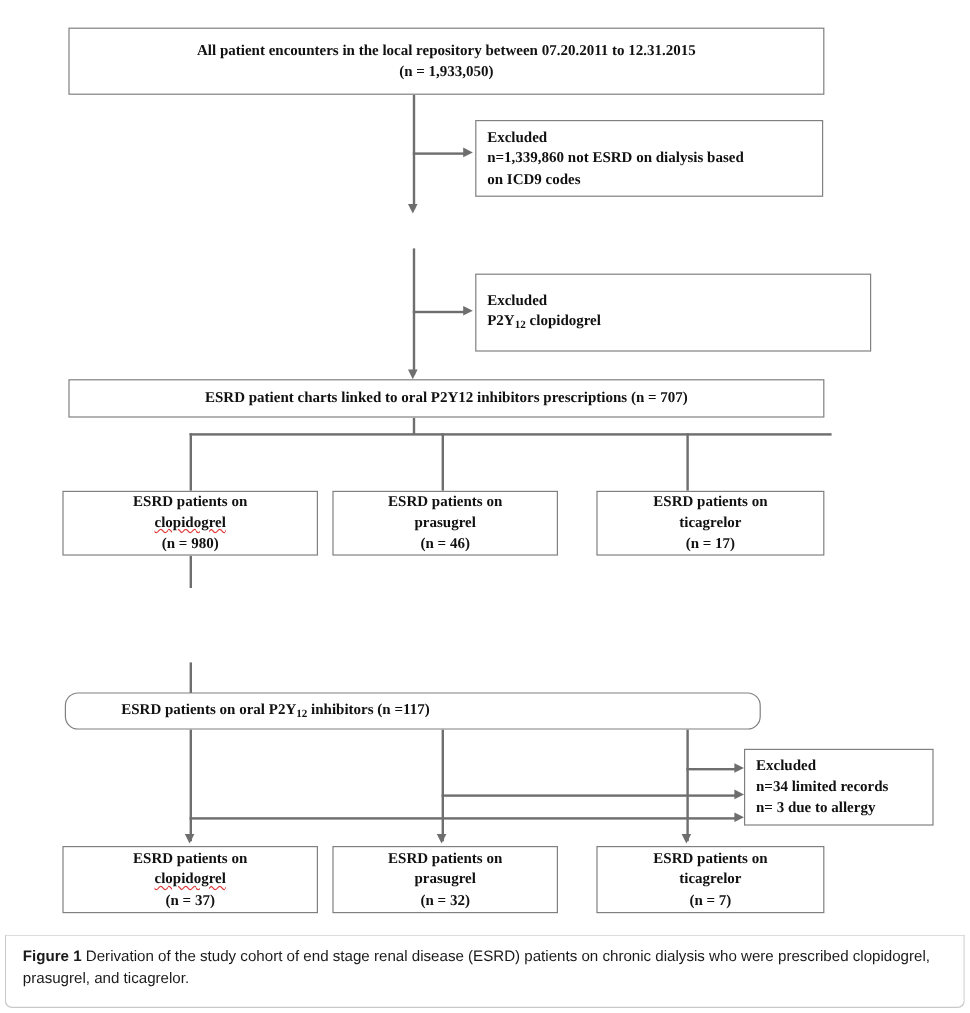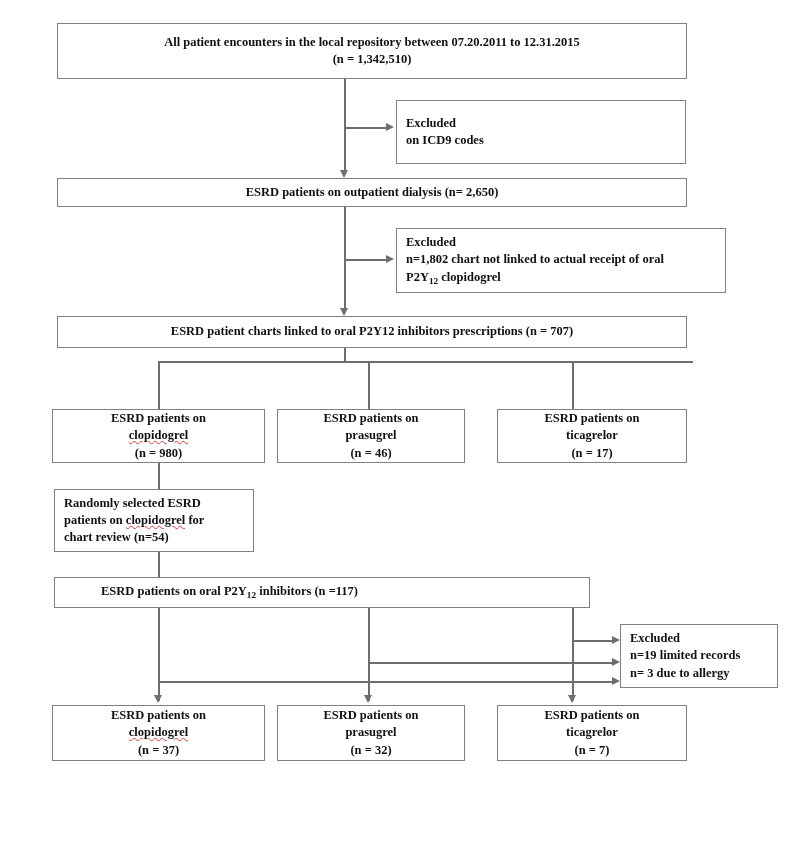--- a/index.html
+++ b/index.html
@@ -97,47 +97,44 @@
 </style>
 </head>
 <body>
 
 <div id="page">
 
   <div id="flow">
 
     <div class="box center" style="left:57px; top:23px; width:630px; height:56px;">
       <div class="line">All patient encounters in the local repository between 07.20.2011 to 12.31.2015</div>
-      <div class="line">(n = 1,342,510)</div>
+      <div class="line">(n = 1,933,050)</div>
     </div>
 
     <div class="vline" style="left:344px; top:79px; height:95px;"></div>
     <div class="arrow-down" style="left:340px; top:170px;"></div>
 
     <div class="hline" style="left:344px; top:127px; width:44px;"></div>
     <div class="arrow-right" style="left:386px; top:123px;"></div>
 
     <div class="box left" style="left:396px; top:100px; width:290px; height:64px;">
       <div class="line underline-head">Excluded</div>
+      <div class="line">n=1,339,860 not ESRD on dialysis based</div>
       <div class="line">on ICD9 codes</div>
     </div>
 
-    <div class="box center" style="left:57px; top:178px; width:630px; height:29px;">
-      <div class="line">ESRD patients on outpatient dialysis (n= 2,650)</div>
-    </div>
 
     <div class="vline" style="left:344px; top:207px; height:105px;"></div>
     <div class="arrow-down" style="left:340px; top:308px;"></div>
 
     <div class="hline" style="left:344px; top:259px; width:44px;"></div>
     <div class="arrow-right" style="left:386px; top:255px;"></div>
 
     <div class="box left" style="left:396px; top:228px; width:330px; height:65px;">
       <div class="line underline-head">Excluded</div>
-      <div class="line">n=1,802 chart not linked to actual receipt of oral</div>
       <div class="line"><span>P2Y</span><sub>12</sub><span> clopidogrel</span></div>
     </div>
 
     <div class="box center" style="left:57px; top:316px; width:630px; height:32px;">
       <div class="line">ESRD patient charts linked to oral P2Y12 inhibitors prescriptions (n = 707)</div>
     </div>
 
     <div class="vline" style="left:344px; top:348px; height:14px;"></div>
     <div class="hline" style="left:158px; top:361px; width:535px;"></div>
     <div class="vline" style="left:158px; top:361px; height:48px;"></div>
@@ -157,29 +154,24 @@
     </div>
 
     <div class="box center" style="left:497px; top:409px; width:190px; height:54px;">
       <div class="line">ESRD patients on</div>
       <div class="line">ticagrelor</div>
       <div class="line">(n = 17)</div>
     </div>
 
     <div class="vline" style="left:158px; top:463px; height:27px;"></div>
 
-    <div class="box left wrap" style="left:54px; top:489px; width:200px; height:63px;">
-      <div class="line">Randomly selected ESRD</div>
-      <div class="line"><span>patients on </span><span class="misspell">clopidogrel</span><span> for</span></div>
-      <div class="line">chart review (n=54)</div>
-    </div>
 
     <div class="vline" style="left:158px; top:552px; height:26px;"></div>
 
-    <div class="box left" style="left:54px; top:577px; width:536px; height:31px; padding-left:46px;">
+    <div class="box left" style="left:54px; top:577px; width:580px; height:31px; padding-left:46px;border-radius:11px;">
       <div class="line"><span>ESRD patients on oral P2Y</span><sub>12</sub><span> inhibitors (n =117)</span></div>
     </div>
 
     <div class="vline" style="left:158px; top:608px; height:93px;"></div>
     <div class="arrow-down" style="left:154px; top:695px;"></div>
 
     <div class="vline" style="left:368px; top:608px; height:93px;"></div>
     <div class="arrow-down" style="left:364px; top:695px;"></div>
 
     <div class="vline" style="left:572px; top:608px; height:93px;"></div>
@@ -189,21 +181,21 @@
     <div class="arrow-right" style="left:612px; top:636px;"></div>
 
     <div class="hline" style="left:368px; top:662px; width:246px;"></div>
     <div class="arrow-right" style="left:612px; top:658px;"></div>
 
     <div class="hline" style="left:158px; top:681px; width:456px;"></div>
     <div class="arrow-right" style="left:612px; top:677px;"></div>
 
     <div class="box left" style="left:620px; top:624px; width:158px; height:64px;">
       <div class="line underline-head">Excluded</div>
-      <div class="line">n=19 limited records</div>
+      <div class="line">n=34 limited records</div>
       <div class="line">n= 3 due to allergy</div>
     </div>
 
     <div class="box center" style="left:52px; top:705px; width:213px; height:56px;">
       <div class="line">ESRD patients on</div>
       <div class="line misspell">clopidogrel</div>
       <div class="line">(n = 37)</div>
     </div>
 
     <div class="box center" style="left:277px; top:705px; width:188px; height:56px;">
@@ -213,14 +205,17 @@
     </div>
 
     <div class="box center" style="left:497px; top:705px; width:190px; height:56px;">
       <div class="line">ESRD patients on</div>
       <div class="line">ticagrelor</div>
       <div class="line">(n = 7)</div>
     </div>
 
   </div>
 
+  <div id="caption">
+    <b>Figure 1</b><span> Derivation of the study cohort of end stage renal disease (ESRD) patients on chronic dialysis who were prescribed clopidogrel, prasugrel, and ticagrelor.</span>
+  </div>
 
 </div>
 
 </body></html>

